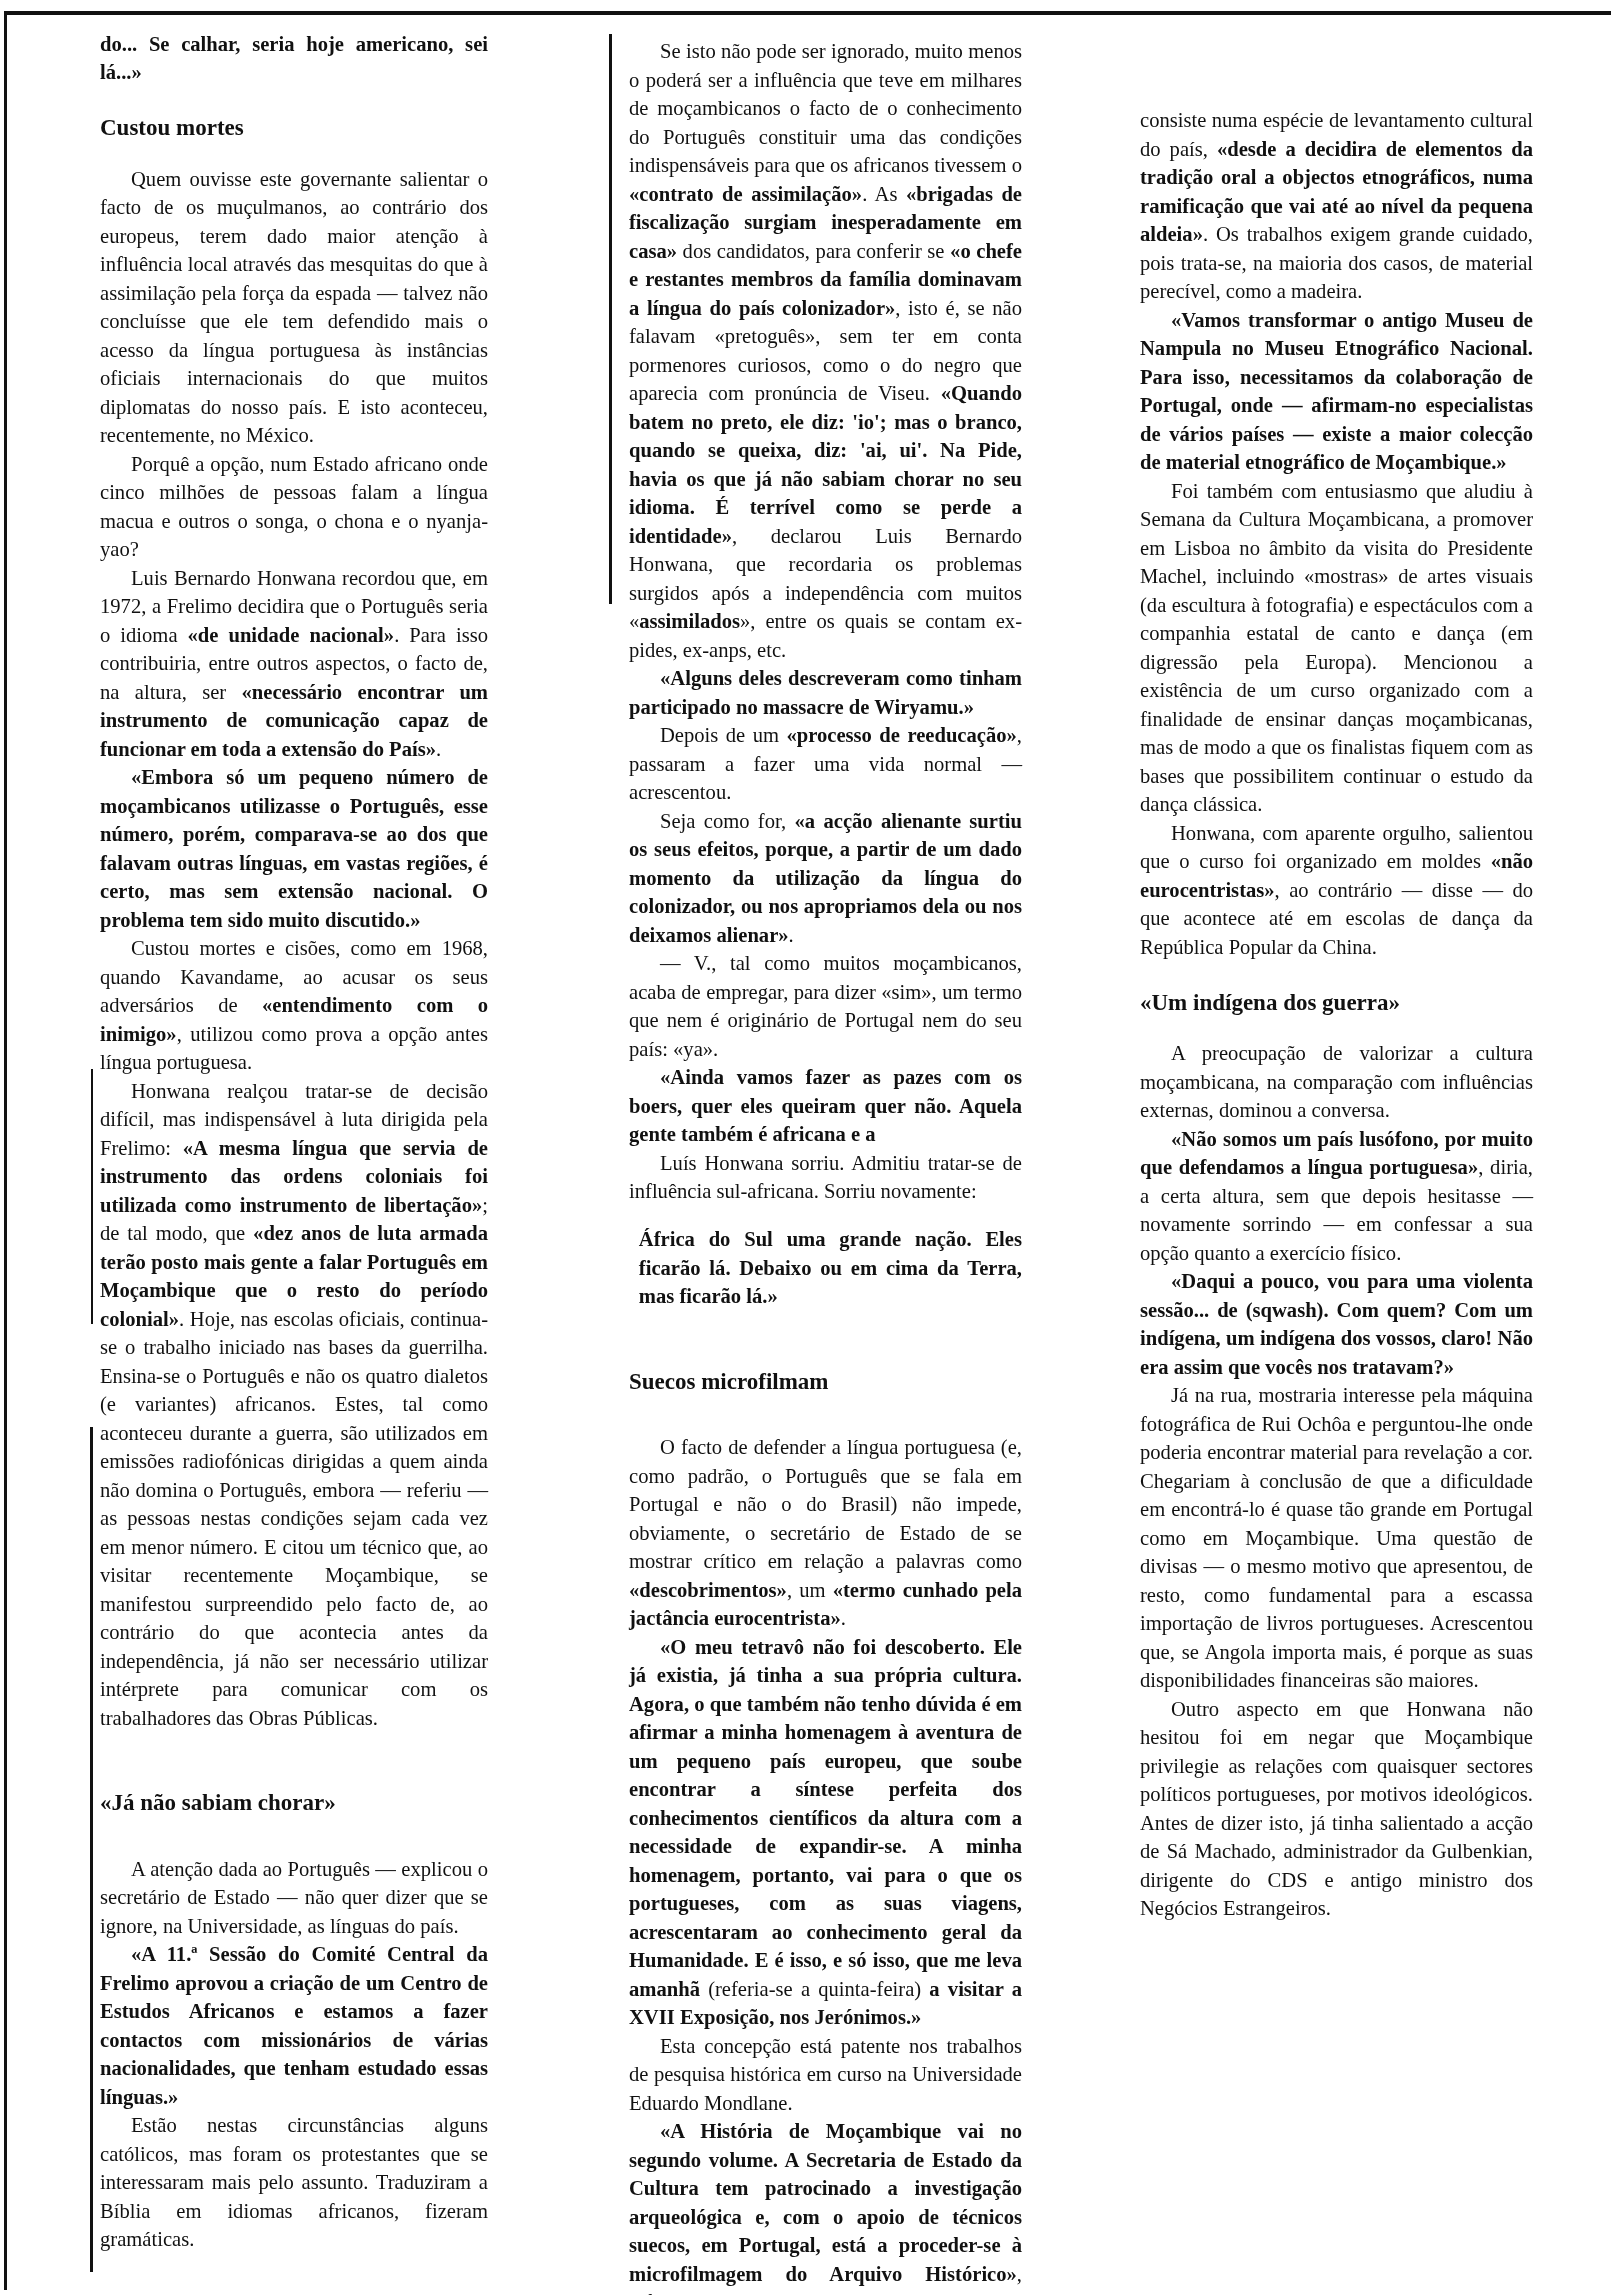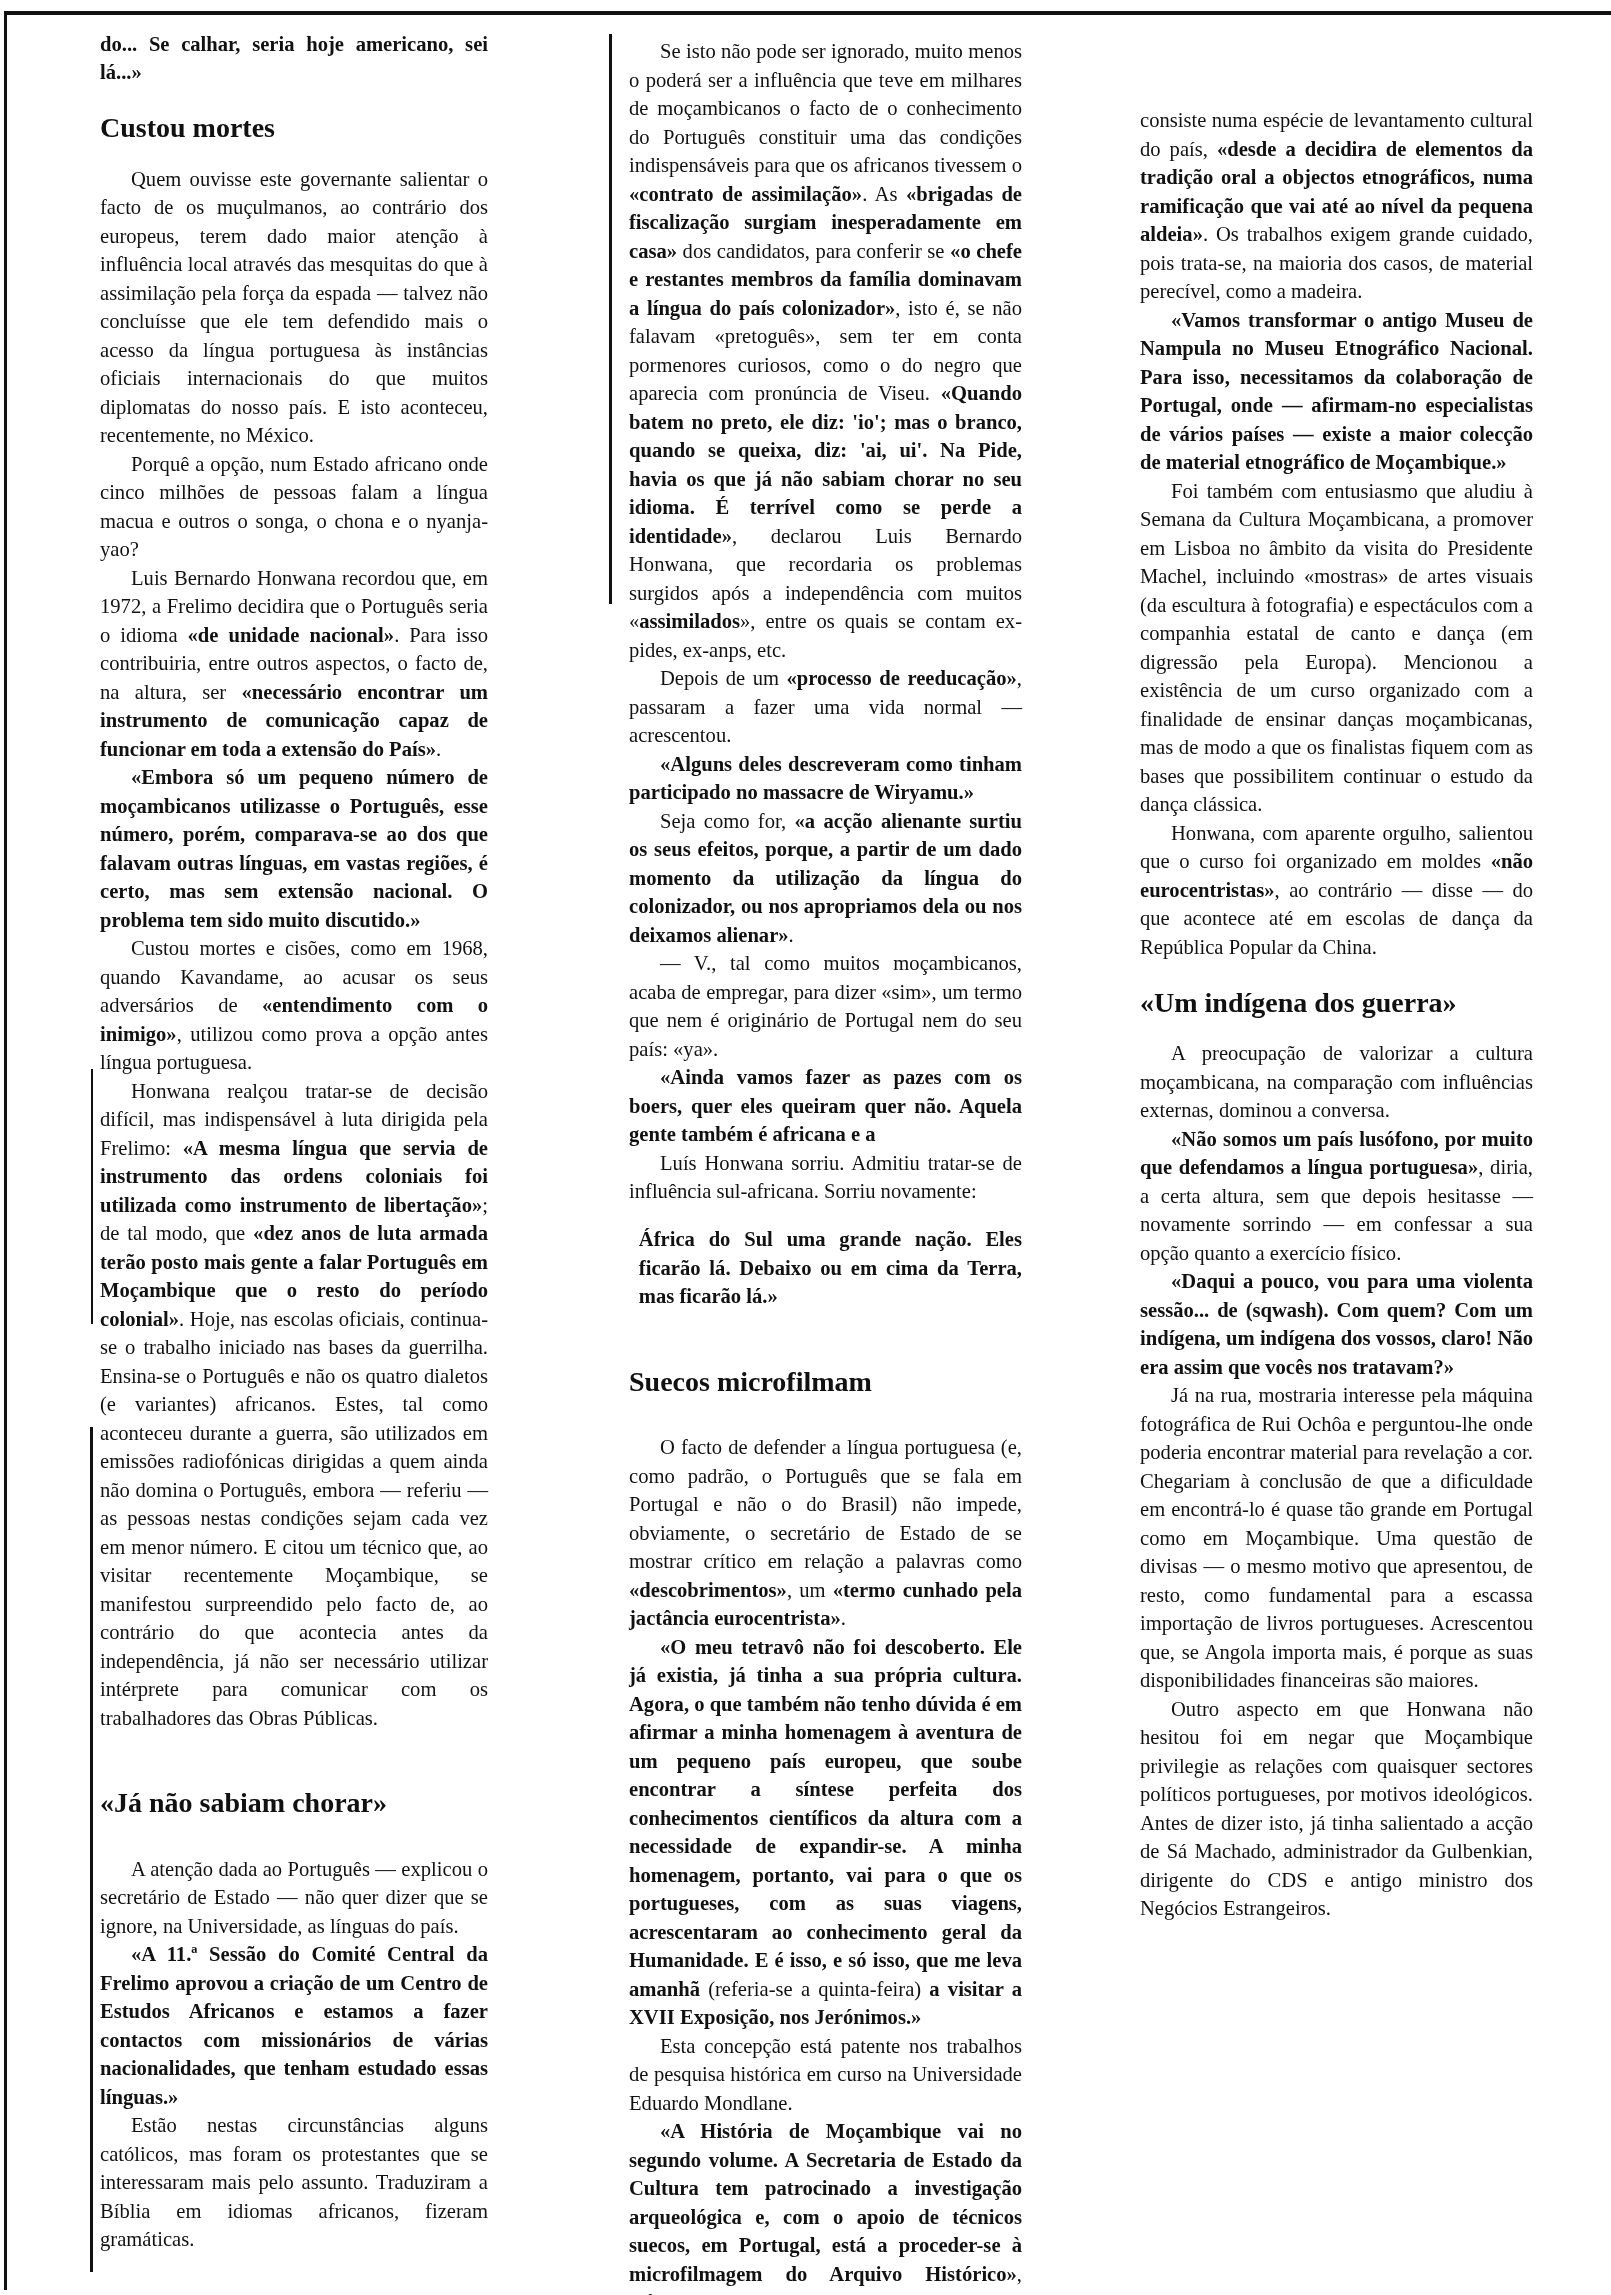--- a/index.html
+++ b/index.html
@@ -23,21 +23,21 @@
     position: absolute; background: #111;
   }
   .rule-left-1 { left: 91px; top: 1069px; width: 2px; height: 255px; }
   .rule-left-2 { left: 90px; top: 1427px; width: 2.5px; height: 845px; }
   .rule-mid { left: 609px; top: 34px; width: 2.5px; height: 570px; }
   p { margin: 0; text-indent: 31px; }
   p.noindent { text-indent: 0; }
   b { font-weight: 700; }
   h2 {
     font-family: "Liberation Serif", serif; font-weight: 700;
-    font-size: 28px; line-height: 34px; margin: 24.6px 0 19.7px 0; text-align: left;
+    font-size: 23px; line-height: 34px; margin: 24.6px 0 19.7px 0; text-align: left;
   }
   h2.spaced-top { margin-top: 54px; }
   .gap { height: 14.7px; }
 </style>
 </head>
 <body>
 
 <div class="page-frame"></div>
 <div class="rule rule-left-1"></div>
 <div class="rule rule-left-2"></div>
@@ -54,22 +54,22 @@
   <p><span>Honwana realçou tratar-se de decisão difícil, mas indispensável à luta dirigida pela Frelimo: </span><b>«A mesma língua que servia de instrumento das ordens coloniais foi utilizada como instrumento de libertação»</b><span>; de tal modo, que </span><b>«dez anos de luta armada terão posto mais gente a falar Português em Moçambique que o resto do período colonial»</b><span>. Hoje, nas escolas oficiais, continua-se o trabalho iniciado nas bases da guerrilha. Ensina-se o Português e não os quatro dialetos (e variantes) africanos. Estes, tal como aconteceu durante a guerra, são utilizados em emissões radiofónicas dirigidas a quem ainda não domina o Português, embora — referiu — as pessoas nestas condições sejam cada vez em menor número. E citou um técnico que, ao visitar recentemente Moçambique, se manifestou surpreendido pelo facto de, ao contrário do que acontecia antes da independência, já não ser necessário utilizar intérprete para comunicar com os trabalhadores das Obras Públicas.</span></p>
   <h2 class="spaced-top">«Já não sabiam chorar»</h2>
   <div class="gap"></div>
   <p>A atenção dada ao Português — explicou o secretário de Estado — não quer dizer que se ignore, na Universidade, as línguas do país.</p>
   <p><b>«A 11.ª Sessão do Comité Central da Frelimo aprovou a criação de um Centro de Estudos Africanos e estamos a fazer contactos com missionários de várias nacionalidades, que tenham estudado essas línguas.»</b></p>
   <p>Estão nestas circunstâncias alguns católicos, mas foram os protestantes que se interessaram mais pelo assunto. Traduziram a Bíblia em idiomas africanos, fizeram gramáticas.</p>
 </div>
 
 <div class="col col2">
   <p><span>Se isto não pode ser ignorado, muito menos o poderá ser a influência que teve em milhares de moçambicanos o facto de o conhecimento do Português constituir uma das condições indispensáveis para que os africanos tivessem o </span><b>«contrato de assimilação»</b><span>. As </span><b>«brigadas de fiscalização surgiam inesperadamente em casa»</b><span> dos candidatos, para conferir se </span><b>«o chefe e restantes membros da família dominavam a língua do país colonizador»</b><span>, isto é, se não falavam «pretoguês», sem ter em conta pormenores curiosos, como o do negro que aparecia com pronúncia de Viseu. </span><b>«Quando batem no preto, ele diz: 'io'; mas o branco, quando se queixa, diz: 'ai, ui'. Na Pide, havia os que já não sabiam chorar no seu idioma. É terrível como se perde a identidade»</b><span>, declarou Luis Bernardo Honwana, que recordaria os problemas surgidos após a independência com muitos «</span><b>assimilados</b><span>», entre os quais se contam ex-pides, ex-anps, etc.</span></p>
+  <p><b>«Alguns deles descreveram como tinham participado no massacre de Wiryamu.»</b></p>
   <p><span>Depois de um </span><b>«processo de reeducação»</b><span>, passaram a fazer uma vida normal — acrescentou.</span></p>
-  <p><b>«Alguns deles descreveram como tinham participado no massacre de Wiryamu.»</b></p>
   <p><span>Seja como for, </span><b>«a acção alienante surtiu os seus efeitos, porque, a partir de um dado momento da utilização da língua do colonizador, ou nos apropriamos dela ou nos deixamos alienar»</b><span>.</span></p>
   <p>— V., tal como muitos moçambicanos, acaba de empregar, para dizer «sim», um termo que nem é originário de Portugal nem do seu país: «ya».</p>
   <p><b>«Ainda vamos fazer as pazes com os boers, quer eles queiram quer não. Aquela gente também é africana e a</b></p>
   <p>Luís Honwana sorriu. Admitiu tratar-se de influência sul-africana. Sorriu novamente:</p>
   <div class="gap" style="height:19.7px"></div>
   <p class="noindent" style="padding-left:9.8px"><b>África do Sul uma grande nação. Eles ficarão lá. Debaixo ou em cima da Terra, mas ficarão lá.»</b></p>
   <h2 class="spaced-top">Suecos microfilmam</h2>
   <div class="gap"></div>
   <p><span>O facto de defender a língua portuguesa (e, como padrão, o Português que se fala em Portugal e não o do Brasil) não impede, obviamente, o secretário de Estado de se mostrar crítico em relação a palavras como </span><b>«descobrimentos»</b><span>, um </span><b>«termo cunhado pela jactância eurocentrista»</b><span>.</span></p>
   <p><b>«O meu tetravô não foi descoberto. Ele já existia, já tinha a sua própria cultura. Agora, o que também não tenho dúvida é em afirmar a minha homenagem à aventura de um pequeno país europeu, que soube encontrar a síntese perfeita dos conhecimentos científicos da altura com a necessidade de expandir-se. A minha homenagem, portanto, vai para o que os portugueses, com as suas viagens, acrescentaram ao conhecimento geral da Humanidade. E é isso, e só isso, que me leva amanhã</b><span> (referia-se a quinta-feira) </span><b>a visitar a XVII Exposição, nos Jerónimos.»</b></p>

